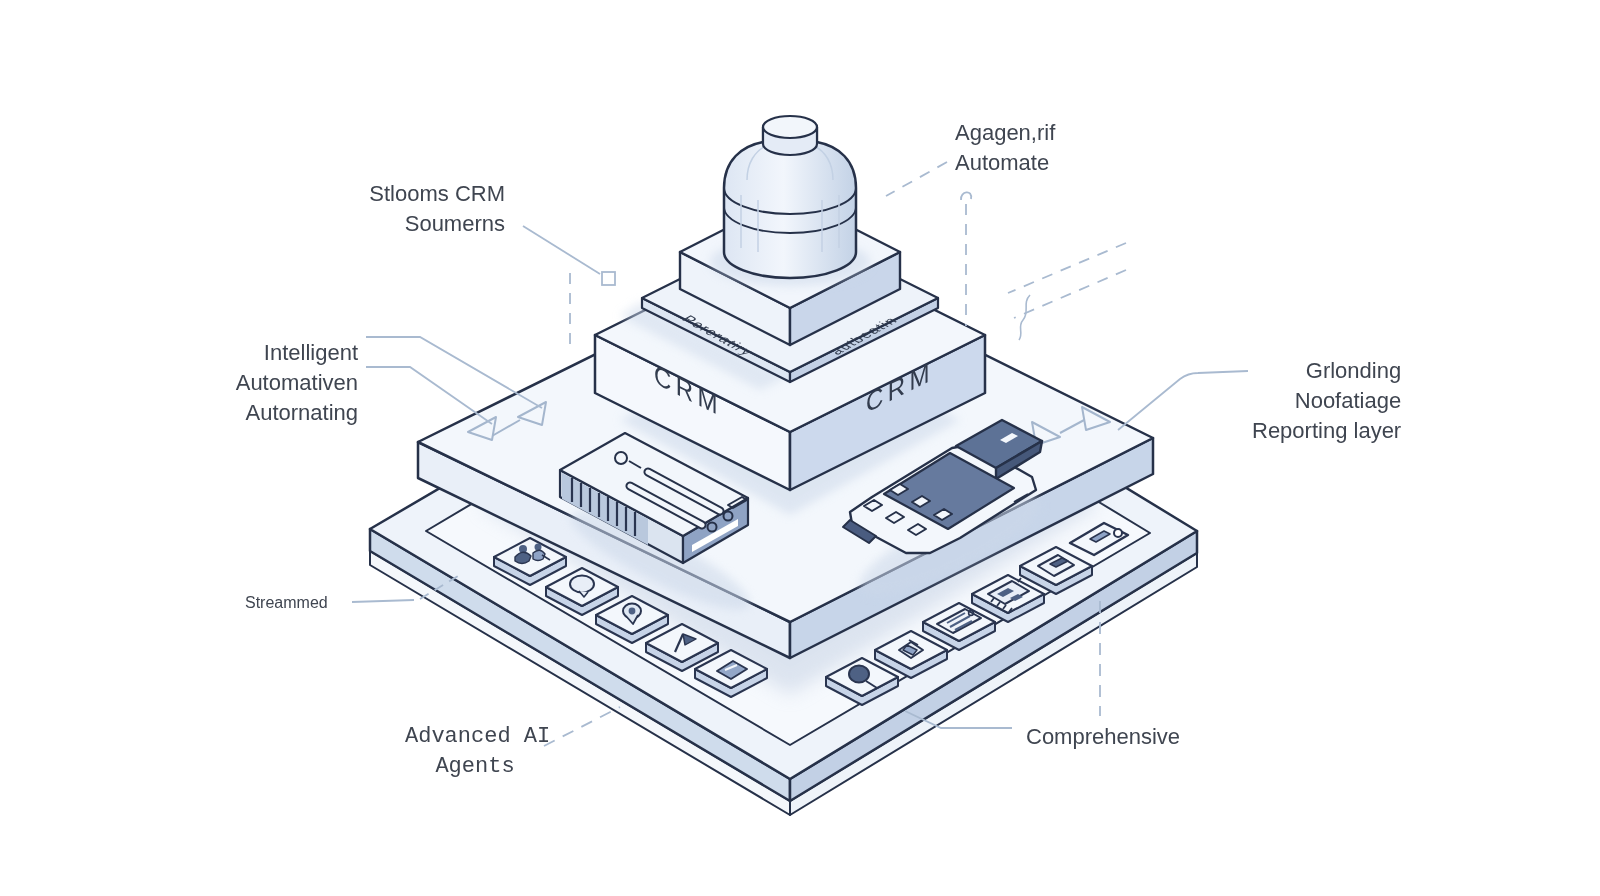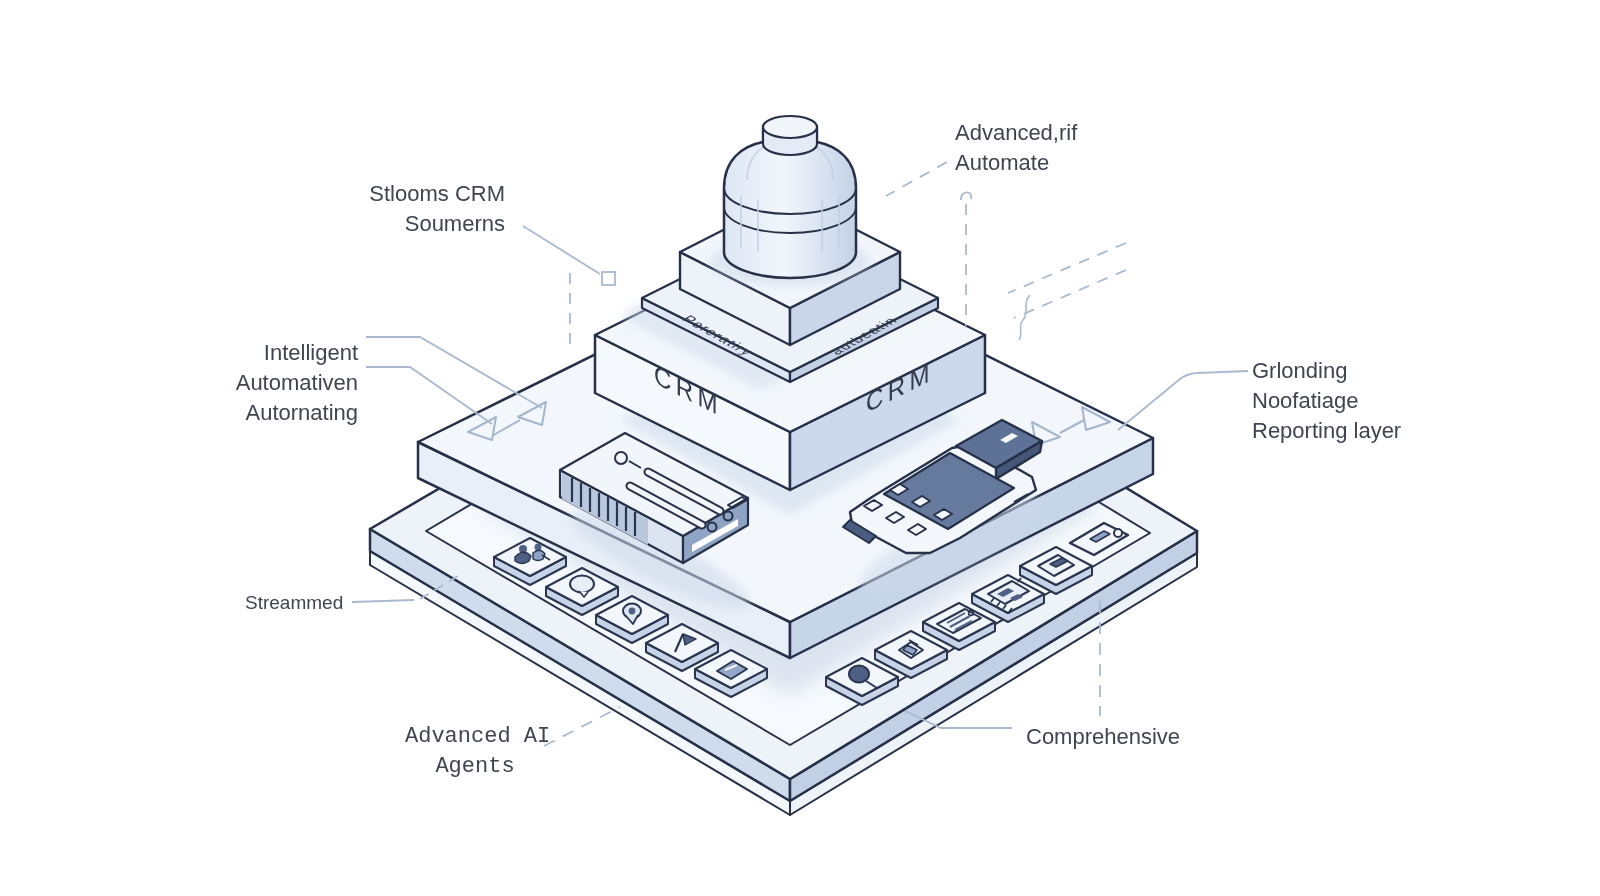--- a/index.html
+++ b/index.html
@@ -231,38 +231,38 @@
     <path d="M1100,601 L1100,716" stroke-dasharray="12 9"></path>
   </g>
 </svg>
 
 <div class="label al-r" style="left:330px;top:179px;width:175px;">
   <span class="ln">Stlooms CRM</span>
   <span class="ln">Soumerns</span>
 </div>
 
 <div class="label" style="left:955px;top:118px;">
-  <span class="ln">Advanced,rif</span>
+  <span class="ln">Agagen,rif</span>
   <span class="ln">Automate</span>
 </div>
 
 
 <div class="label al-r" style="left:158px;top:318px;width:200px;margin-top:20px;">
   <span class="ln">Intelligent</span>
   <span class="ln">Automativen</span>
   <span class="ln">Autornating</span>
 </div>
 
-<div class="label" style="left:1252px;top:356px;">
+<div class="label" style="left:1252px;top:356px;text-align:right;">
   <span class="ln">Grlonding</span>
   <span class="ln">Noofatiage</span>
   <span class="ln">Reporting layer</span>
 </div>
 
-<div class="label" style="left:245px;top:588px;font-size:19px;">
+<div class="label" style="left:245px;top:588px;font-size:16px;">
   <span class="ln">Streammed</span>
 </div>
 
 <div class="label al-c" style="left:405px;top:722px;width:140px;font-family:Liberation Mono, monospace;">
   <span class="ln">Advanced AI</span>
   <span class="ln">Agents</span>
 </div>
 
 <div class="label" style="left:1026px;top:722px;">
   <span class="ln">Comprehensive</span>

